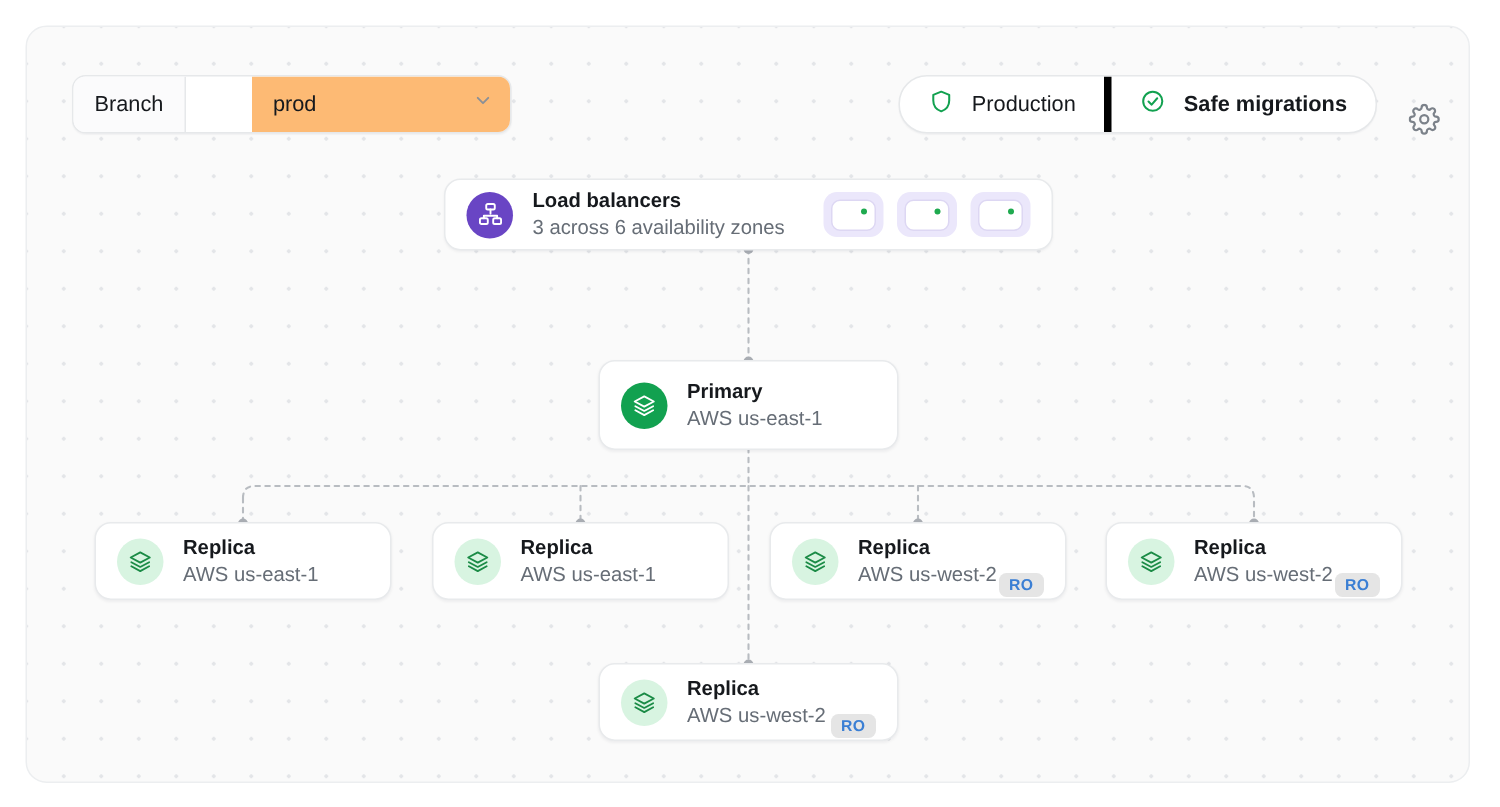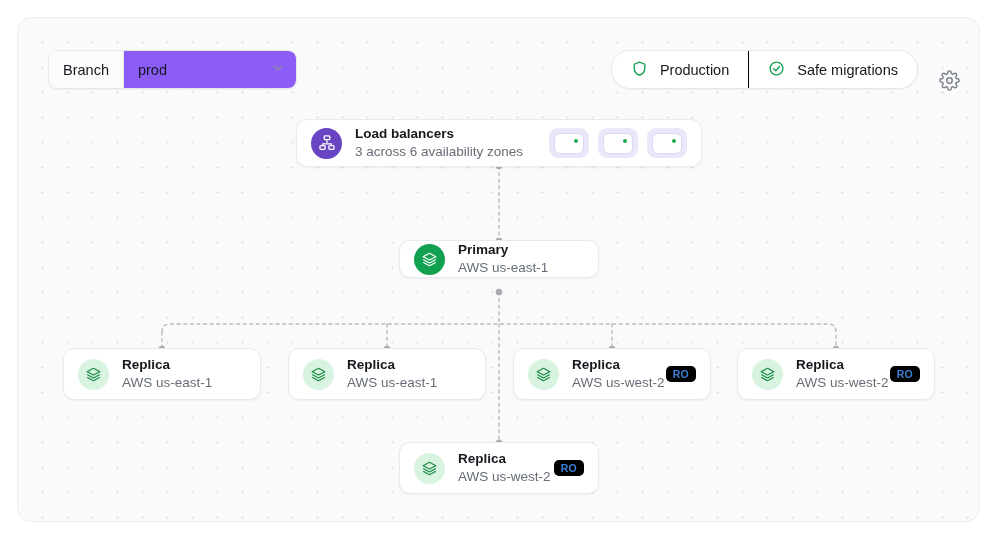--- a/index.html
+++ b/index.html
@@ -39,38 +39,39 @@
     left: 30px;
     top: 32px;
     display: flex;
     align-items: stretch;
     height: 37px;
     background: #ffffff;
     border: 1px solid #e6e8ea;
     border-radius: 9px;
     box-shadow: 0 1px 1px rgba(16,24,40,0.04);
     overflow: hidden;
+    gap: 44px;
   }
   .branch-label {
     display: flex;
     align-items: center;
     padding: 0 14px;
     font-size: 14.5px;
     color: #16191d;
     background: #fbfbfc;
     border-right: 1px solid #e6e8ea;
     white-space: nowrap;
   }
   .branch-value-wrap {
     display: flex;
     align-items: center;
     justify-content: space-between;
     width: 147px;
     padding: 0 11px 0 14px;
-    background: #8b5cf6;
+    background: #fdba74;
   }
   .branch-value {
     font-size: 14.5px;
     color: #16191d;
   }
 
   .status-group {
     position: absolute;
     right: 61px;
     top: 32px;
@@ -85,21 +86,21 @@
   }
   .status-chip {
     display: flex;
     align-items: center;
     gap: 12px;
     padding: 0 19px;
     font-size: 14.5px;
     color: #16191d;
     white-space: nowrap;
   }
-  .status-chip + .status-chip { border-left: 1px solid #000000; }
+  .status-chip + .status-chip { border-left: 5px solid #000000; font-weight: bold; }
 
   .gear-btn {
     position: absolute;
     right: 19px;
     top: 53px;
     width: 22px;
     height: 22px;
     display: flex;
     align-items: center;
     justify-content: center;
@@ -151,22 +152,22 @@
   .node-sub {
     font-size: 13.5px;
     color: #666d76;
     line-height: 1.35;
     white-space: nowrap;
   }
 
   .ro-badge {
     flex: 0 0 auto;
     align-self: flex-start;
-    margin-top: 5px;
-    background: #000000;
+    margin-top: 21px;
+    background: #e5e5e5;
     color: #3b7fd4;
     font-size: 10.5px;
     font-weight: bold;
     letter-spacing: .3px;
     padding: 2px 7px;
     border-radius: 5px;
   }
 
   
   .lb-chips { display: flex; gap: 9px; flex: 0 0 auto; }
@@ -296,21 +297,21 @@
           </div>
         </div>
         <div class="lb-chip">
           <div class="lb-chip-inner">
             <span class="lb-chip-dot"></span>
           </div>
         </div>
       </div>
     </div>
 
-    <div class="node" style="left:381px; top:222px; width:200px; height:38px;">
+    <div class="node" style="left:381px; top:222px; width:200px; height:60px;">
       <div class="node-icon icon-prim">
         <svg width="17" height="17" viewBox="0 0 24 24" fill="none" stroke="#ffffff" stroke-width="1.7" stroke-linecap="round" stroke-linejoin="round">
           <polygon points="12 3.2 21 8 12 12.8 3 8"></polygon>
           <polyline points="3.6 12.4 12 16.9 20.4 12.4"></polyline>
           <polyline points="3.6 16.3 12 20.8 20.4 16.3"></polyline>
         </svg>
       </div>
       <div class="node-text">
         <div class="node-title">Primary</div>
         <div class="node-sub">AWS us-east-1</div>

